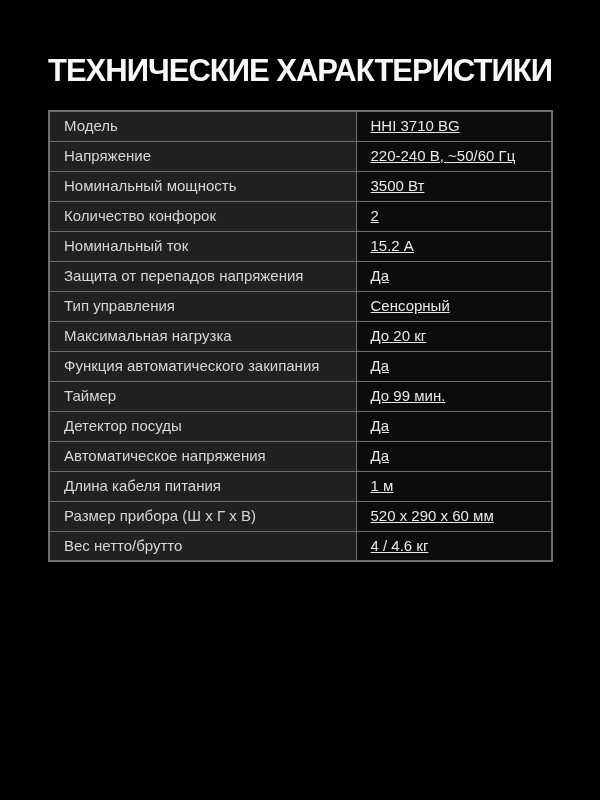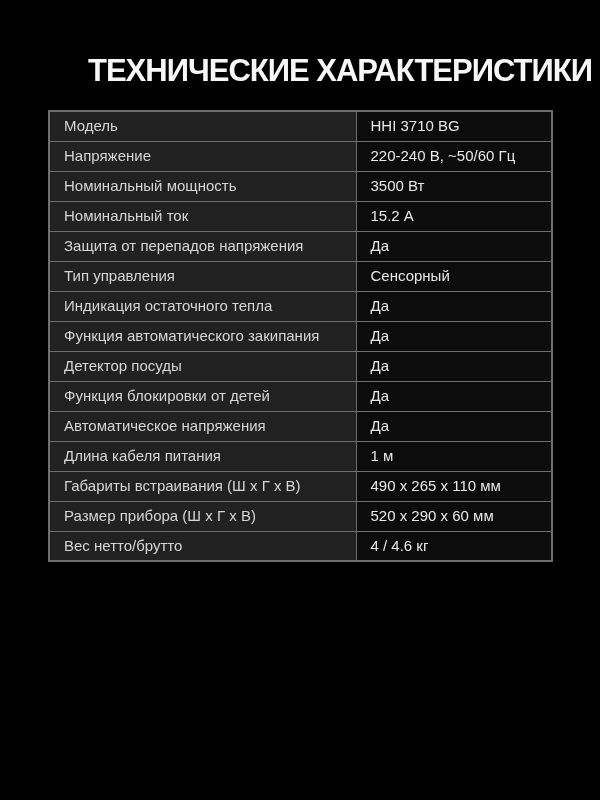--- a/index.html
+++ b/index.html
@@ -24,21 +24,20 @@
     padding:55px 47px 0 48px;
   }
   .page-title{
     color:var(--title-text);
     font-size:31px;
     font-weight:700;
     letter-spacing:-1px;
     line-height:1;
     white-space:nowrap;
     margin-bottom:24px;
-    margin-left:40px;
   }
   table.spec-table{
     width:505px;
     border-collapse:collapse;
     table-layout:fixed;
     border:2px solid var(--border);
   }
   table.spec-table td{
     border:1px solid var(--border);
     height:30px;
@@ -51,20 +50,21 @@
     margin-left:16px;
   }
   td.label-cell{
     width:307px;
     background:var(--label-bg);
     color:var(--label-text);
   }
   td.value-cell{
     background:var(--value-bg);
     color:var(--value-text);
+    text-decoration:underline;
   }
 </style>
 </head>
 <body>
 
 <div class="page">
   <h1 class="page-title">ТЕХНИЧЕСКИЕ ХАРАКТЕРИСТИКИ</h1>
   <table class="spec-table">
     <tbody id="spec-tbody">
         <tr>
@@ -73,58 +73,58 @@
         </tr>
         <tr>
           <td class="label-cell">Напряжение</td>
           <td class="value-cell">220-240 В, ~50/60 Гц</td>
         </tr>
         <tr>
           <td class="label-cell">Номинальный мощность</td>
           <td class="value-cell">3500 Вт</td>
         </tr>
         <tr>
+          <td class="label-cell">Количество конфорок</td>
+          <td class="value-cell">2</td>
+        </tr>
+        <tr>
           <td class="label-cell">Номинальный ток</td>
           <td class="value-cell">15.2 А</td>
         </tr>
         <tr>
           <td class="label-cell">Защита от перепадов напряжения</td>
           <td class="value-cell">Да</td>
         </tr>
         <tr>
           <td class="label-cell">Тип управления</td>
           <td class="value-cell">Сенсорный</td>
         </tr>
         <tr>
-          <td class="label-cell">Индикация остаточного тепла</td>
-          <td class="value-cell">Да</td>
+          <td class="label-cell">Максимальная нагрузка</td>
+          <td class="value-cell">До 20 кг</td>
         </tr>
         <tr>
           <td class="label-cell">Функция автоматического закипания</td>
           <td class="value-cell">Да</td>
         </tr>
         <tr>
-          <td class="label-cell">Детектор посуды</td>
-          <td class="value-cell">Да</td>
+          <td class="label-cell">Таймер</td>
+          <td class="value-cell">До 99 мин.</td>
         </tr>
         <tr>
-          <td class="label-cell">Функция блокировки от детей</td>
+          <td class="label-cell">Детектор посуды</td>
           <td class="value-cell">Да</td>
         </tr>
         <tr>
           <td class="label-cell">Автоматическое напряжения</td>
           <td class="value-cell">Да</td>
         </tr>
         <tr>
           <td class="label-cell">Длина кабеля питания</td>
           <td class="value-cell">1 м</td>
-        </tr>
-        <tr>
-          <td class="label-cell">Габариты встраивания (Ш х Г х В)</td>
-          <td class="value-cell">490 х 265 х 110 мм</td>
         </tr>
         <tr>
           <td class="label-cell">Размер прибора (Ш х Г х В)</td>
           <td class="value-cell">520 х 290 х 60 мм</td>
         </tr>
         <tr>
           <td class="label-cell">Вес нетто/брутто</td>
           <td class="value-cell">4 / 4.6 кг</td>
         </tr>
       </tbody>

